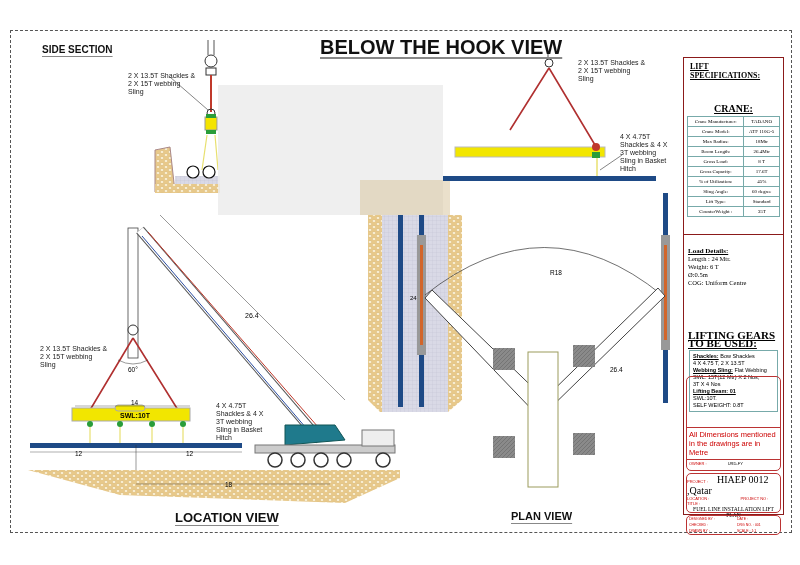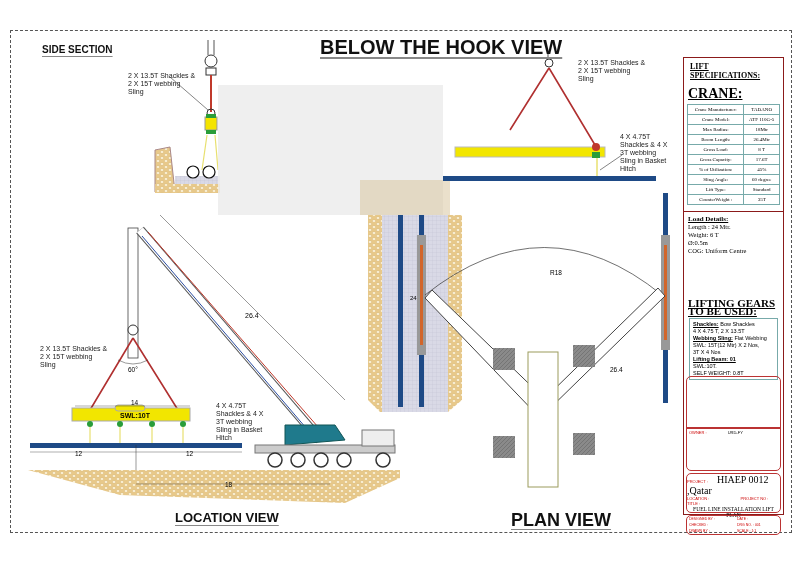--- a/index.html
+++ b/index.html
@@ -144,21 +144,21 @@
     <rect x="493" y="348" width="22" height="22" fill="url(#hatch)"></rect>
     <rect x="573" y="345" width="22" height="22" fill="url(#hatch)"></rect>
     <rect x="493" y="436" width="22" height="22" fill="url(#hatch)"></rect>
     <rect x="573" y="433" width="22" height="22" fill="url(#hatch)"></rect>
   </g>
 </svg>
 
 <div class="title" style="left:42px;top:44px;font-size:10px;">SIDE SECTION</div>
 <div class="title" style="left:320px;top:36px;font-size:20px;">BELOW THE HOOK VIEW</div>
 <div class="title" style="left:175px;top:510px;font-size:13px;">LOCATION VIEW</div>
-<div class="title" style="left:511px;top:510px;font-size:18px;">PLAN VIEW</div>
+<div class="title" style="left:511px;top:510px;font-size:11px;">PLAN VIEW</div>
 
 <div class="note" style="left:128px;top:72px;">2 X 13.5T Shackles &amp;
 2 X 15T webbing
 Sling</div>
 <div class="note" style="left:578px;top:59px;">2 X 13.5T Shackles &amp;
 2 X 15T webbing
 Sling</div>
 <div class="note" style="left:620px;top:133px;">4 X 4.75T
 Shackles &amp; 4 X
 3T webbing
@@ -168,21 +168,21 @@
 2 X 15T webbing
 Sling</div>
 <div class="note" style="left:216px;top:402px;">4 X 4.75T
 Shackles &amp; 4 X
 3T webbing
 Sling in Basket
 Hitch</div>
 
 <div id="specs">
   <div class="h" style="margin:4px 6px 2px;font-size:8px;">LIFT SPECIFICATIONS:</div>
-  <div class="h" style="margin:6px 4px 0;font-size:14px;">CRANE:</div>
+  <div class="h" style="margin:23px 4px 0;font-size:10px;text-align:center;">CRANE:</div>
   <table id="spec-table">
     <tbody id="spec-body">
         <tr>
           <td>Crane Manufacturer:</td>
           <td>TADANO</td>
         </tr>
         <tr>
           <td>Crane Model:</td>
           <td>ATF 110G-5</td>
         </tr>
@@ -213,41 +213,42 @@
         <tr>
           <td>Lift Type:</td>
           <td>Standard</td>
         </tr>
         <tr>
           <td>CounterWeight :</td>
           <td>35T</td>
         </tr>
       </tbody>
   </table>
-  <div style="border-top:1px solid #8b1a1a;margin-top:6px;padding-top:3px;">
+  <div style="border-top:1px solid #8b1a1a;margin-top:17px;padding-top:12px;">
     <div class="ld h" style="font-size:7px;">Load Details:</div>
     <div class="ld">Length : 24 Mtr.</div>
     <div class="ld">Weight: 6 T</div>
     <div class="ld">Ø:0.5m</div>
     <div class="ld">COG: Uniform Centre</div>
   </div>
   <div class="ld h" style="margin-top:44px;font-size:11px;text-decoration:underline;">LIFTING GEARS TO BE USED:</div>
   <div class="gears">
     <div><u>Shackles:</u><span> Bow Shackles</span></div>
     <div>4 X 4.75 T, 2 X 13.5T</div>
     <div><u>Webbing Sling:</u><span> Flat Webbing</span></div>
     <div>SWL: 15T(12 Mtr) X 2 Nos,</div>
     <div>3T X 4 Nos</div>
     <div><u>Lifting Beam: 01</u></div>
     <div>SWL:10T.</div>
     <div>SELF WEIGHT: 0.8T</div>
   </div>
 
   <div class="tb" style="top:318px;height:95px;">
     <div style="height:50px;border-bottom:1px solid #b33;"></div>
+    <div class="red" style="font-size:7.5px;line-height:9px;padding:2px;">All Dimensions mentioned in the drawings are in Metre</div>
     <div style="font-size:4px;border-top:1px solid #b33;padding:1px 2px;"><span class="red">OWNER :</span> <span style="margin-left:20px;">URD-FY</span></div>
   </div>
   <div class="tb" style="top:415px;height:40px;font-size:4px;">
     <div><span class="red">PROJECT :</span>
       <span style="font-family:'Liberation Serif',serif;font-size:10px;margin-left:8px;">HIAEP 0012 ,Qatar</span></div>
     <div><span class="red">LOCATION :</span> <span class="red" style="margin-left:30px;">PROJECT NO :</span></div>
     <div class="red">TITLE :</div>
     <div style="font-family:'Liberation Serif',serif;font-size:5.5px;text-align:center;">FUEL LINE INSTALLATION LIFT PLAN</div>
   </div>
   <div class="tb red" style="top:457px;height:20px;font-size:3.5px;line-height:6px;padding-left:2px;">

